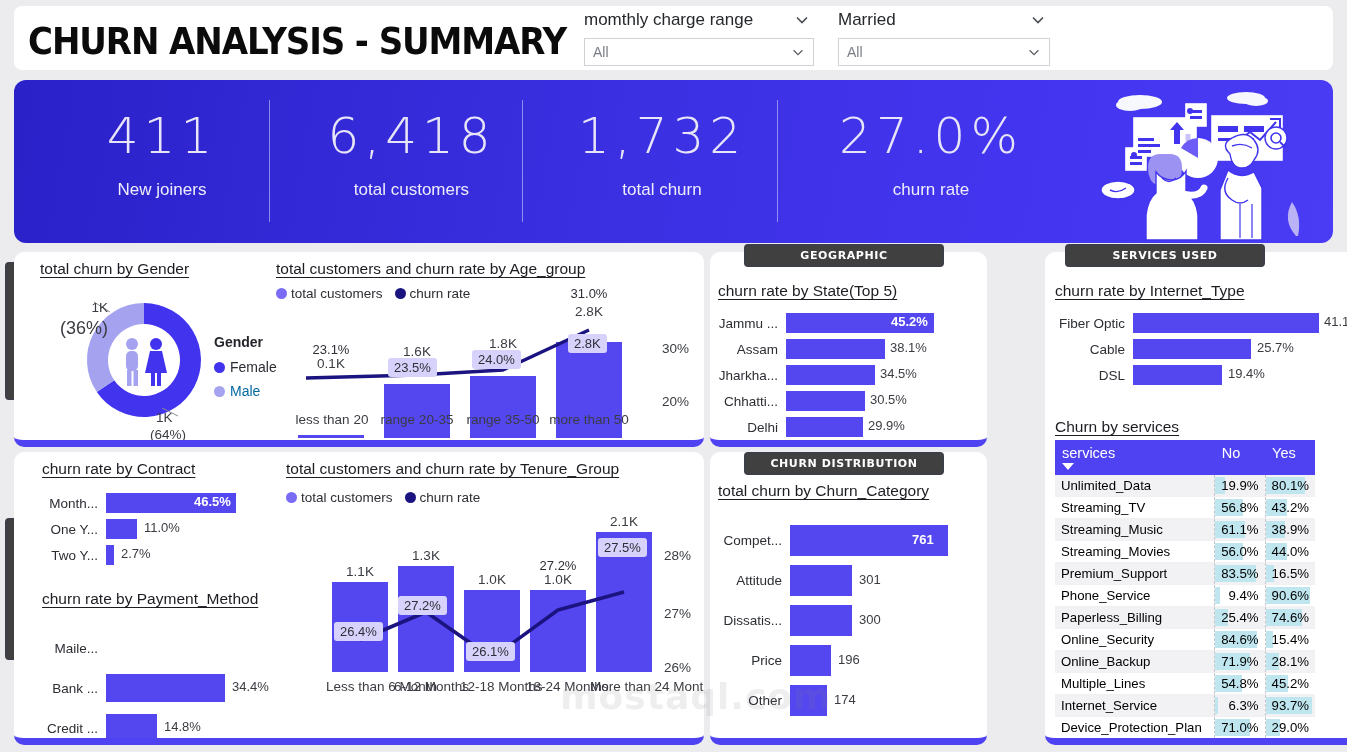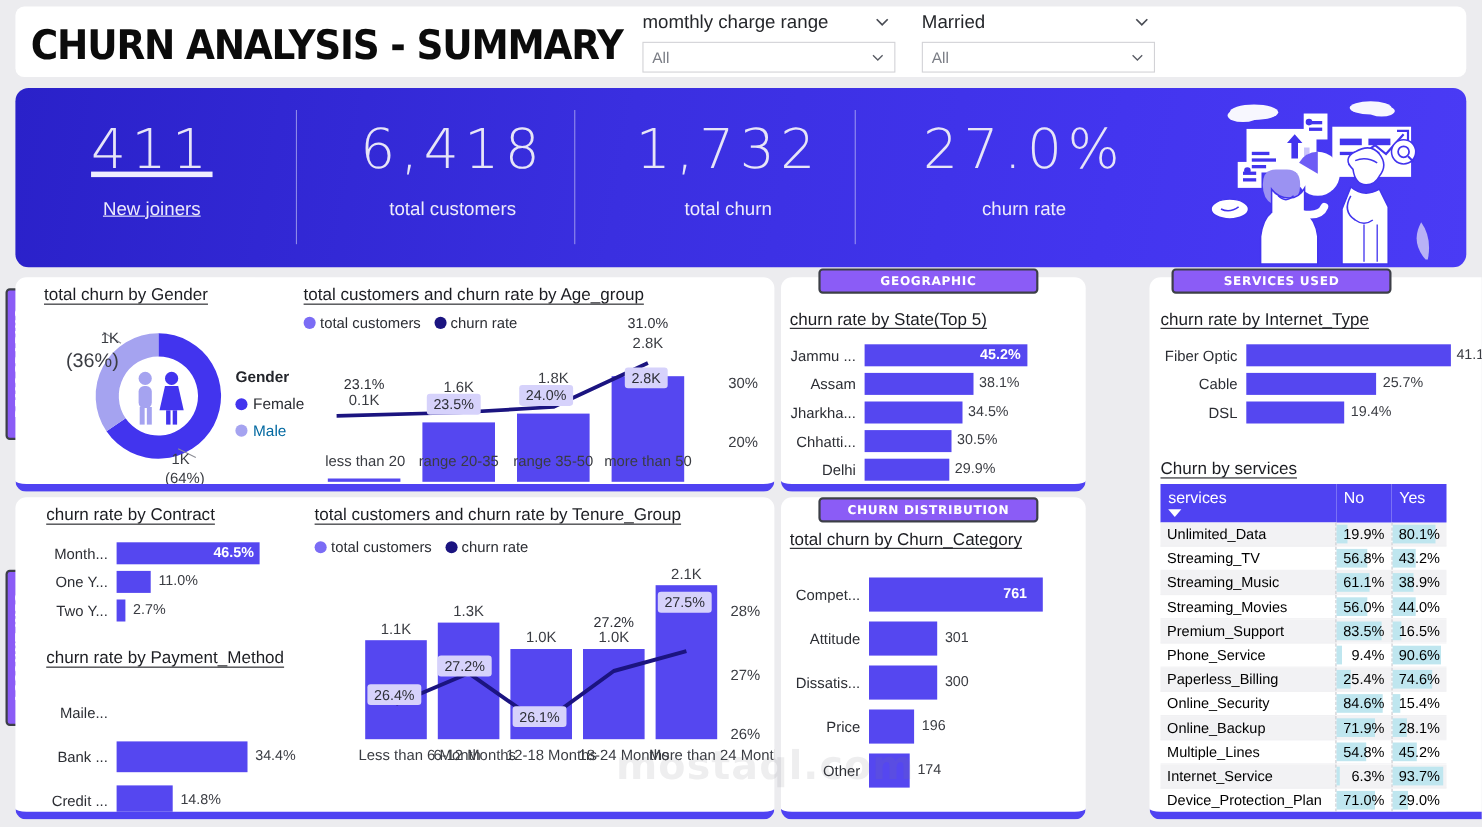--- a/index.html
+++ b/index.html
@@ -66,21 +66,21 @@
   
   .panel {
     position: absolute; background: #fff; border-radius: 10px;
     border-bottom: 7px solid #4f42f2; overflow: hidden;
   }
   .panel-title {
     font-size: 15.5px; color: #1c1d22; text-decoration: underline;
     text-underline-offset: 3px; white-space: nowrap;
   }
   .sect-tab {
-    position: absolute; background: #8b5cf6; border: 2px solid #3c3f47;
+    position: absolute; background: #404040; border: 2px solid #3c3f47;
     border-radius: 4px; color: #fff; font-weight: 700; font-size: 11px;
     letter-spacing: .6px; display: flex; align-items: center; justify-content: center;
     font-family: "DejaVu Sans", sans-serif;
   }
   .sect-tab.vert { writing-mode: vertical-rl; transform: rotate(180deg); }
 
   
   .legend { display: flex; gap: 12px; align-items: center; font-size: 13.5px; color: #2b2d33; }
   .legend .item { display: flex; align-items: center; gap: 4px; }
   .dot { width: 11px; height: 11px; border-radius: 50%; display: inline-block; }
@@ -185,21 +185,21 @@
         <span class="chev">
           <svg width="14" height="14" viewBox="0 0 16 16">
               <path d="M3 6 L8 11 L13 6" fill="none" stroke="#5a5d65" stroke-width="1.4"></path>
             </svg>
         </span>
       </div>
     </div>
   </div>
 
   <div class="kpi-banner">
-    <div class="kpi" style="left:34px; width:180px;text-decoration:underline;">
+    <div class="kpi" style="left:58px; width:180px;">
       <div class="val">411</div>
       <div class="lbl">New joiners</div>
     </div>
     <div class="kpi-sep" style="left:255px;"></div>
 
     <div class="kpi" style="left:305px; width:185px;">
       <div class="val">6,418</div>
       <div class="lbl">total customers</div>
     </div>
     <div class="kpi-sep" style="left:508px;"></div>

